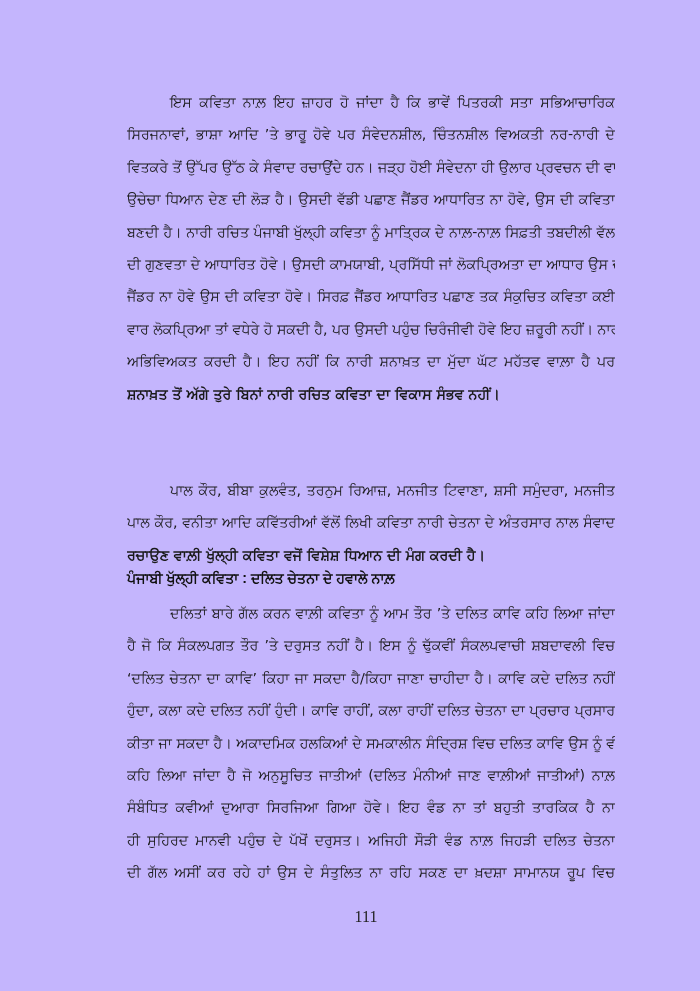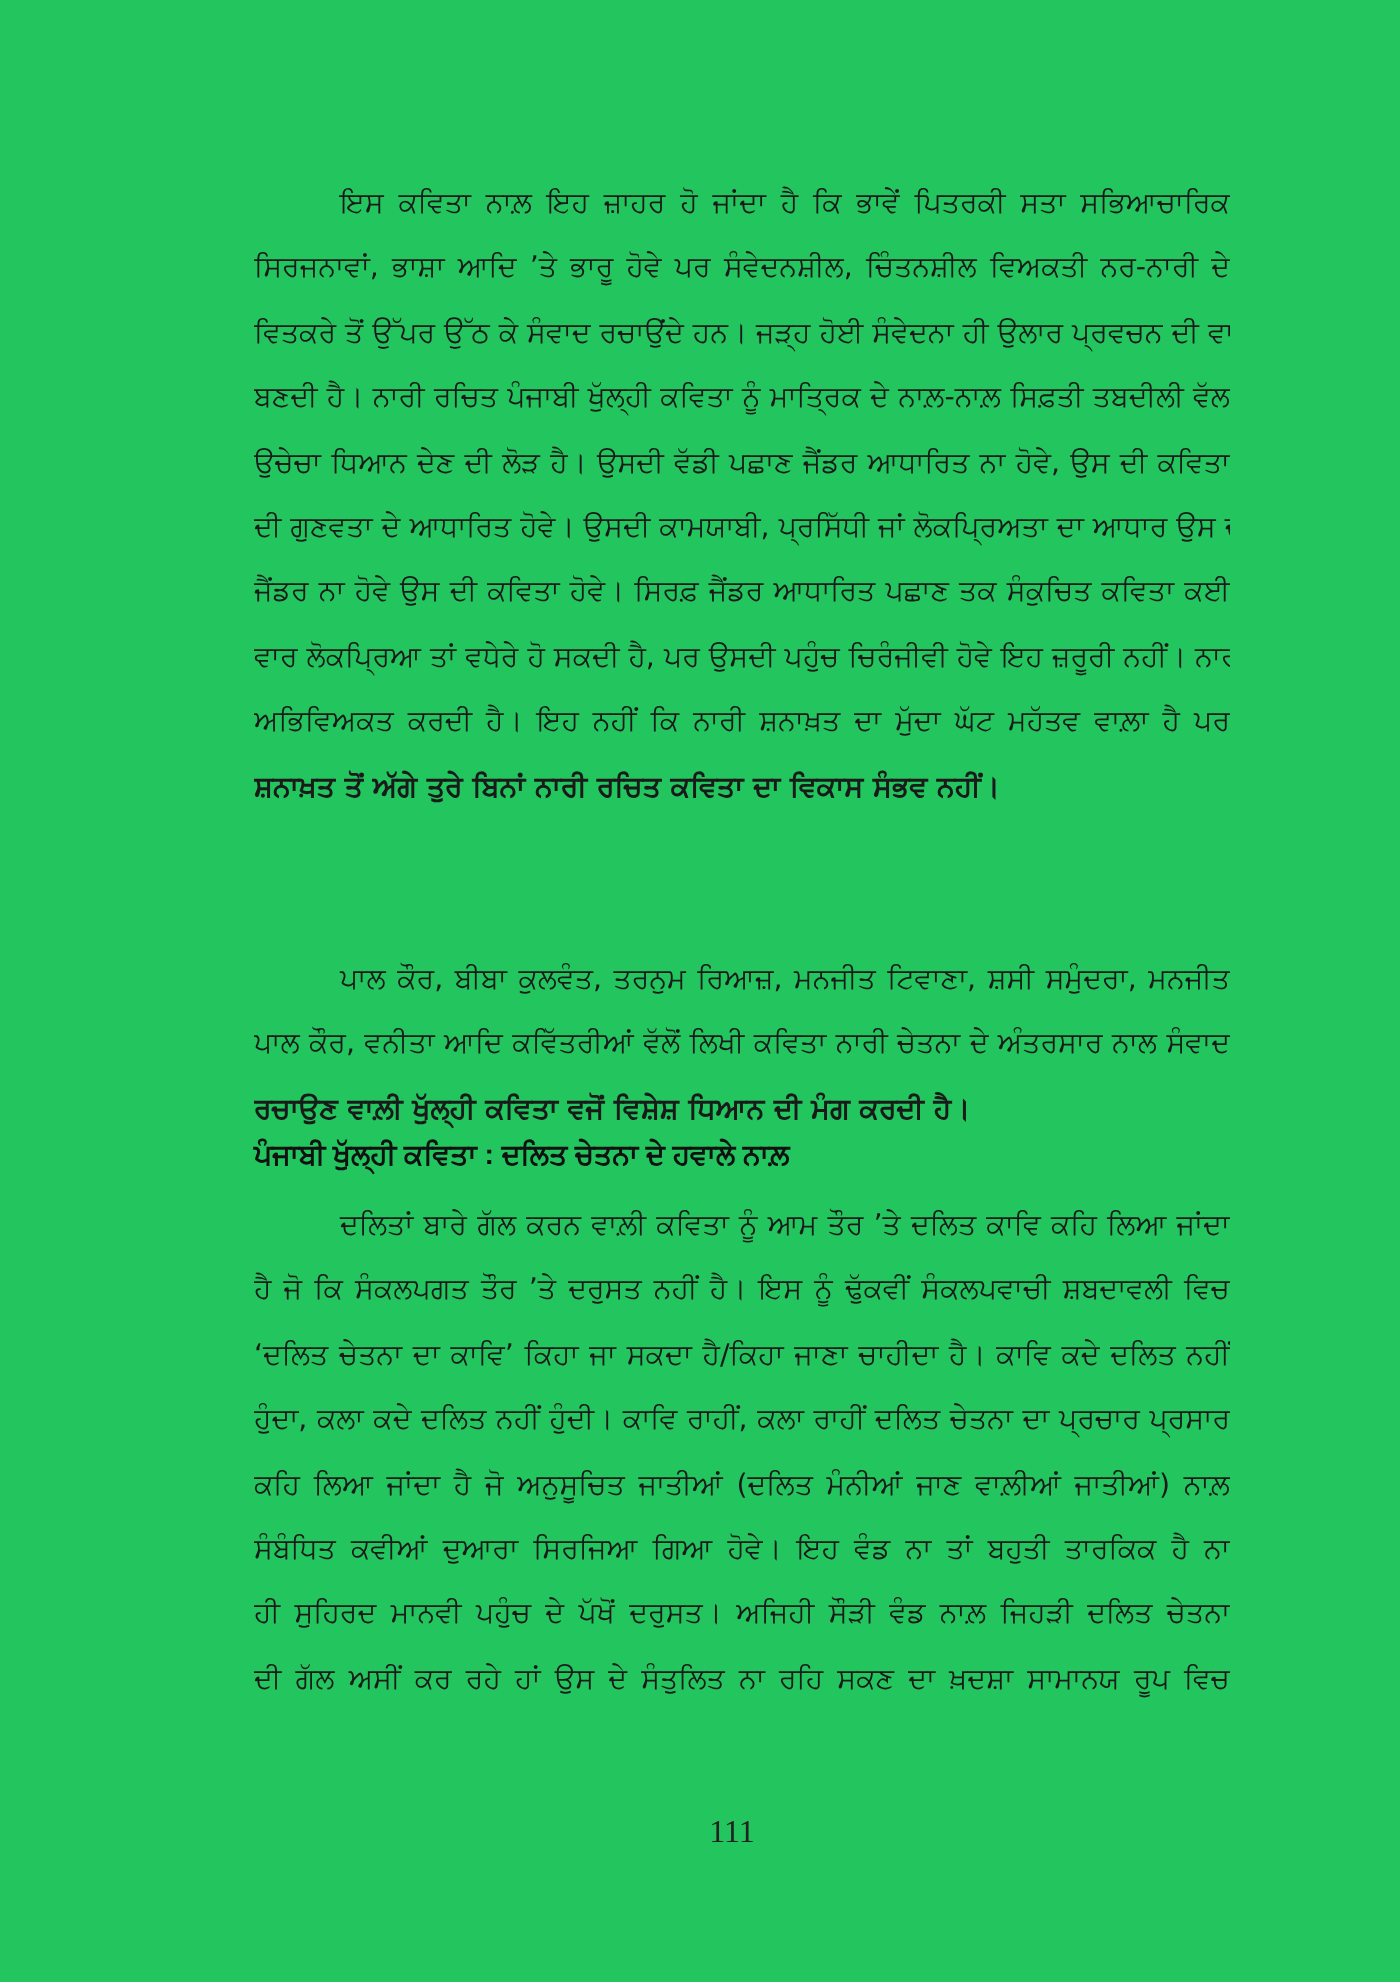--- a/index.html
+++ b/index.html
@@ -1,17 +1,17 @@
 <!DOCTYPE html>
 <html><head>
 <meta charset="utf-8">
 <style>
   html, body { margin: 0; padding: 0; background: #ffffff; }
   body { width: 700px; height: 991px; position: relative; overflow: hidden; }
-  .page { position: absolute; left: 0; top: 0; width: 700px; height: 991px; background: #22c55e; }
+  .page { position: absolute; left: 0; top: 0; width: 700px; height: 991px; background: #c4b5fd; }
   .text-block {
     position: absolute; left: 127px; width: 488px;
     font-family: "DejaVu Sans", sans-serif; font-size: 14.2px; color: #1a1a1a;
   }
   .line {
     height: 32.4px; line-height: 32.4px; white-space: nowrap;
     text-align: justify; text-align-last: justify; overflow: hidden;
   }
   .line.indent { padding-left: 43px; }
   .line.last { text-align-last: left; font-weight: bold; }
@@ -27,42 +27,43 @@
 </style>
 </head>
 <body>
 
 <div class="page">
 
   <div class="text-block" style="top:86px;">
     <div class="line indent">ਇਸ ਕਵਿਤਾ ਨਾਲ਼ ਇਹ ਜ਼ਾਹਰ ਹੋ ਜਾਂਦਾ ਹੈ ਕਿ ਭਾਵੇਂ ਪਿਤਰਕੀ ਸਤਾ ਸਭਿਆਚਾਰਿਕ</div>
     <div class="line">ਸਿਰਜਨਾਵਾਂ, ਭਾਸ਼ਾ ਆਦਿ ’ਤੇ ਭਾਰੂ ਹੋਵੇ ਪਰ ਸੰਵੇਦਨਸ਼ੀਲ, ਚਿੰਤਨਸ਼ੀਲ ਵਿਅਕਤੀ ਨਰ-ਨਾਰੀ ਦੇ</div>
     <div class="line">ਵਿਤਕਰੇ ਤੋਂ ਉੱਪਰ ਉੱਠ ਕੇ ਸੰਵਾਦ ਰਚਾਉਂਦੇ ਹਨ। ਜੜ੍ਹ ਹੋਈ ਸੰਵੇਦਨਾ ਹੀ ਉਲਾਰ ਪ੍ਰਵਚਨ ਦੀ ਵਾਹਕ</div>
+    <div class="line">ਉਚੇਚਾ ਧਿਆਨ ਦੇਣ ਦੀ ਲੋੜ ਹੈ। ਉਸਦੀ ਵੱਡੀ ਪਛਾਣ ਜੈਂਡਰ ਆਧਾਰਿਤ ਨਾ ਹੋਵੇ, ਉਸ ਦੀ ਕਵਿਤਾ</div>
     <div class="line">ਬਣਦੀ ਹੈ। ਨਾਰੀ ਰਚਿਤ ਪੰਜਾਬੀ ਖੁੱਲ੍ਹੀ ਕਵਿਤਾ ਨੂੰ ਮਾਤ੍ਰਿਕ ਦੇ ਨਾਲ਼-ਨਾਲ਼ ਸਿਫ਼ਤੀ ਤਬਦੀਲੀ ਵੱਲ</div>
-    <div class="line">ਉਚੇਚਾ ਧਿਆਨ ਦੇਣ ਦੀ ਲੋੜ ਹੈ। ਉਸਦੀ ਵੱਡੀ ਪਛਾਣ ਜੈਂਡਰ ਆਧਾਰਿਤ ਨਾ ਹੋਵੇ, ਉਸ ਦੀ ਕਵਿਤਾ</div>
     <div class="line">ਦੀ ਗੁਣਵਤਾ ਦੇ ਆਧਾਰਿਤ ਹੋਵੇ। ਉਸਦੀ ਕਾਮਯਾਬੀ, ਪ੍ਰਸਿੱਧੀ ਜਾਂ ਲੋਕਪ੍ਰਿਅਤਾ ਦਾ ਆਧਾਰ ਉਸ ਦਾ</div>
     <div class="line">ਜੈਂਡਰ ਨਾ ਹੋਵੇ ਉਸ ਦੀ ਕਵਿਤਾ ਹੋਵੇ। ਸਿਰਫ਼ ਜੈਂਡਰ ਆਧਾਰਿਤ ਪਛਾਣ ਤਕ ਸੰਕੁਚਿਤ ਕਵਿਤਾ ਕਈ</div>
     <div class="line">ਵਾਰ ਲੋਕਪ੍ਰਿਆ ਤਾਂ ਵਧੇਰੇ ਹੋ ਸਕਦੀ ਹੈ, ਪਰ ਉਸਦੀ ਪਹੁੰਚ ਚਿਰੰਜੀਵੀ ਹੋਵੇ ਇਹ ਜ਼ਰੂਰੀ ਨਹੀਂ। ਨਾਰੀ</div>
     <div class="line">ਅਭਿਵਿਅਕਤ ਕਰਦੀ ਹੈ। ਇਹ ਨਹੀਂ ਕਿ ਨਾਰੀ ਸ਼ਨਾਖ਼ਤ ਦਾ ਮੁੱਦਾ ਘੱਟ ਮਹੱਤਵ ਵਾਲ਼ਾ ਹੈ ਪਰ</div>
     <div class="line last">ਸ਼ਨਾਖ਼ਤ ਤੋਂ ਅੱਗੇ ਤੁਰੇ ਬਿਨਾਂ ਨਾਰੀ ਰਚਿਤ ਕਵਿਤਾ ਦਾ ਵਿਕਾਸ ਸੰਭਵ ਨਹੀਂ।</div>
   </div>
 
   <div class="text-block" style="top:462px;margin-top:12px;">
     <div class="line indent">ਪਾਲ ਕੌਰ,  ਬੀਬਾ ਕੁਲਵੰਤ, ਤਰਨੁਮ ਰਿਆਜ਼, ਮਨਜੀਤ ਟਿਵਾਣਾ, ਸ਼ਸੀ ਸਮੁੰਦਰਾ, ਮਨਜੀਤ</div>
     <div class="line">ਪਾਲ ਕੌਰ, ਵਨੀਤਾ ਆਦਿ ਕਵਿੱਤਰੀਆਂ ਵੱਲੋਂ ਲਿਖੀ ਕਵਿਤਾ ਨਾਰੀ ਚੇਤਨਾ ਦੇ ਅੰਤਰਸਾਰ ਨਾਲ ਸੰਵਾਦ</div>
     <div class="line last">ਰਚਾਉਣ ਵਾਲ਼ੀ ਖੁੱਲ੍ਹੀ ਕਵਿਤਾ ਵਜੋਂ ਵਿਸ਼ੇਸ਼ ਧਿਆਨ ਦੀ ਮੰਗ ਕਰਦੀ ਹੈ।</div>
   </div>
 
   <div class="heading">ਪੰਜਾਬੀ ਖੁੱਲ੍ਹੀ ਕਵਿਤਾ : ਦਲਿਤ ਚੇਤਨਾ ਦੇ ਹਵਾਲੇ ਨਾਲ਼</div>
 
   <div class="text-block" style="top:597px;">
     <div class="line indent">ਦਲਿਤਾਂ ਬਾਰੇ ਗੱਲ ਕਰਨ ਵਾਲ਼ੀ ਕਵਿਤਾ ਨੂੰ ਆਮ ਤੌਰ ’ਤੇ ਦਲਿਤ ਕਾਵਿ ਕਹਿ ਲਿਆ ਜਾਂਦਾ</div>
     <div class="line">ਹੈ ਜੋ ਕਿ ਸੰਕਲਪਗਤ ਤੌਰ ’ਤੇ ਦਰੁਸਤ ਨਹੀਂ ਹੈ। ਇਸ ਨੂੰ ਢੁੱਕਵੀਂ ਸੰਕਲਪਵਾਚੀ ਸ਼ਬਦਾਵਲੀ ਵਿਚ</div>
     <div class="line">‘ਦਲਿਤ ਚੇਤਨਾ ਦਾ ਕਾਵਿ’ ਕਿਹਾ ਜਾ ਸਕਦਾ ਹੈ/ਕਿਹਾ ਜਾਣਾ ਚਾਹੀਦਾ ਹੈ। ਕਾਵਿ ਕਦੇ ਦਲਿਤ ਨਹੀਂ</div>
     <div class="line">ਹੁੰਦਾ, ਕਲਾ ਕਦੇ ਦਲਿਤ ਨਹੀਂ ਹੁੰਦੀ। ਕਾਵਿ ਰਾਹੀਂ, ਕਲਾ ਰਾਹੀਂ ਦਲਿਤ ਚੇਤਨਾ ਦਾ ਪ੍ਰਚਾਰ ਪ੍ਰਸਾਰ</div>
+    <div class="line">ਕੀਤਾ ਜਾ ਸਕਦਾ ਹੈ। ਅਕਾਦਮਿਕ ਹਲਕਿਆਂ ਦੇ ਸਮਕਾਲੀਨ ਸੰਦ੍ਰਿਸ਼ ਵਿਚ ਦਲਿਤ ਕਾਵਿ ਉਸ ਨੂੰ ਵੀ</div>
     <div class="line">ਕਹਿ ਲਿਆ ਜਾਂਦਾ ਹੈ ਜੋ ਅਨੁਸੂਚਿਤ ਜਾਤੀਆਂ (ਦਲਿਤ ਮੰਨੀਆਂ ਜਾਣ ਵਾਲ਼ੀਆਂ ਜਾਤੀਆਂ) ਨਾਲ਼</div>
     <div class="line">ਸੰਬੰਧਿਤ ਕਵੀਆਂ ਦੁਆਰਾ ਸਿਰਜਿਆ ਗਿਆ ਹੋਵੇ। ਇਹ ਵੰਡ ਨਾ ਤਾਂ ਬਹੁਤੀ ਤਾਰਕਿਕ ਹੈ ਨਾ</div>
     <div class="line">ਹੀ ਸੁਹਿਰਦ ਮਾਨਵੀ ਪਹੁੰਚ ਦੇ ਪੱਖੋਂ ਦਰੁਸਤ। ਅਜਿਹੀ ਸੌੜੀ ਵੰਡ ਨਾਲ਼ ਜਿਹੜੀ ਦਲਿਤ ਚੇਤਨਾ</div>
     <div class="line">ਦੀ ਗੱਲ ਅਸੀਂ ਕਰ ਰਹੇ ਹਾਂ ਉਸ ਦੇ ਸੰਤੁਲਿਤ ਨਾ ਰਹਿ ਸਕਣ ਦਾ ਖ਼ਦਸ਼ਾ ਸਾਮਾਨਯ ਰੂਪ ਵਿਚ</div>
   </div>
 
   <div class="page-number">111</div>
 </div>
 
 </body></html>

